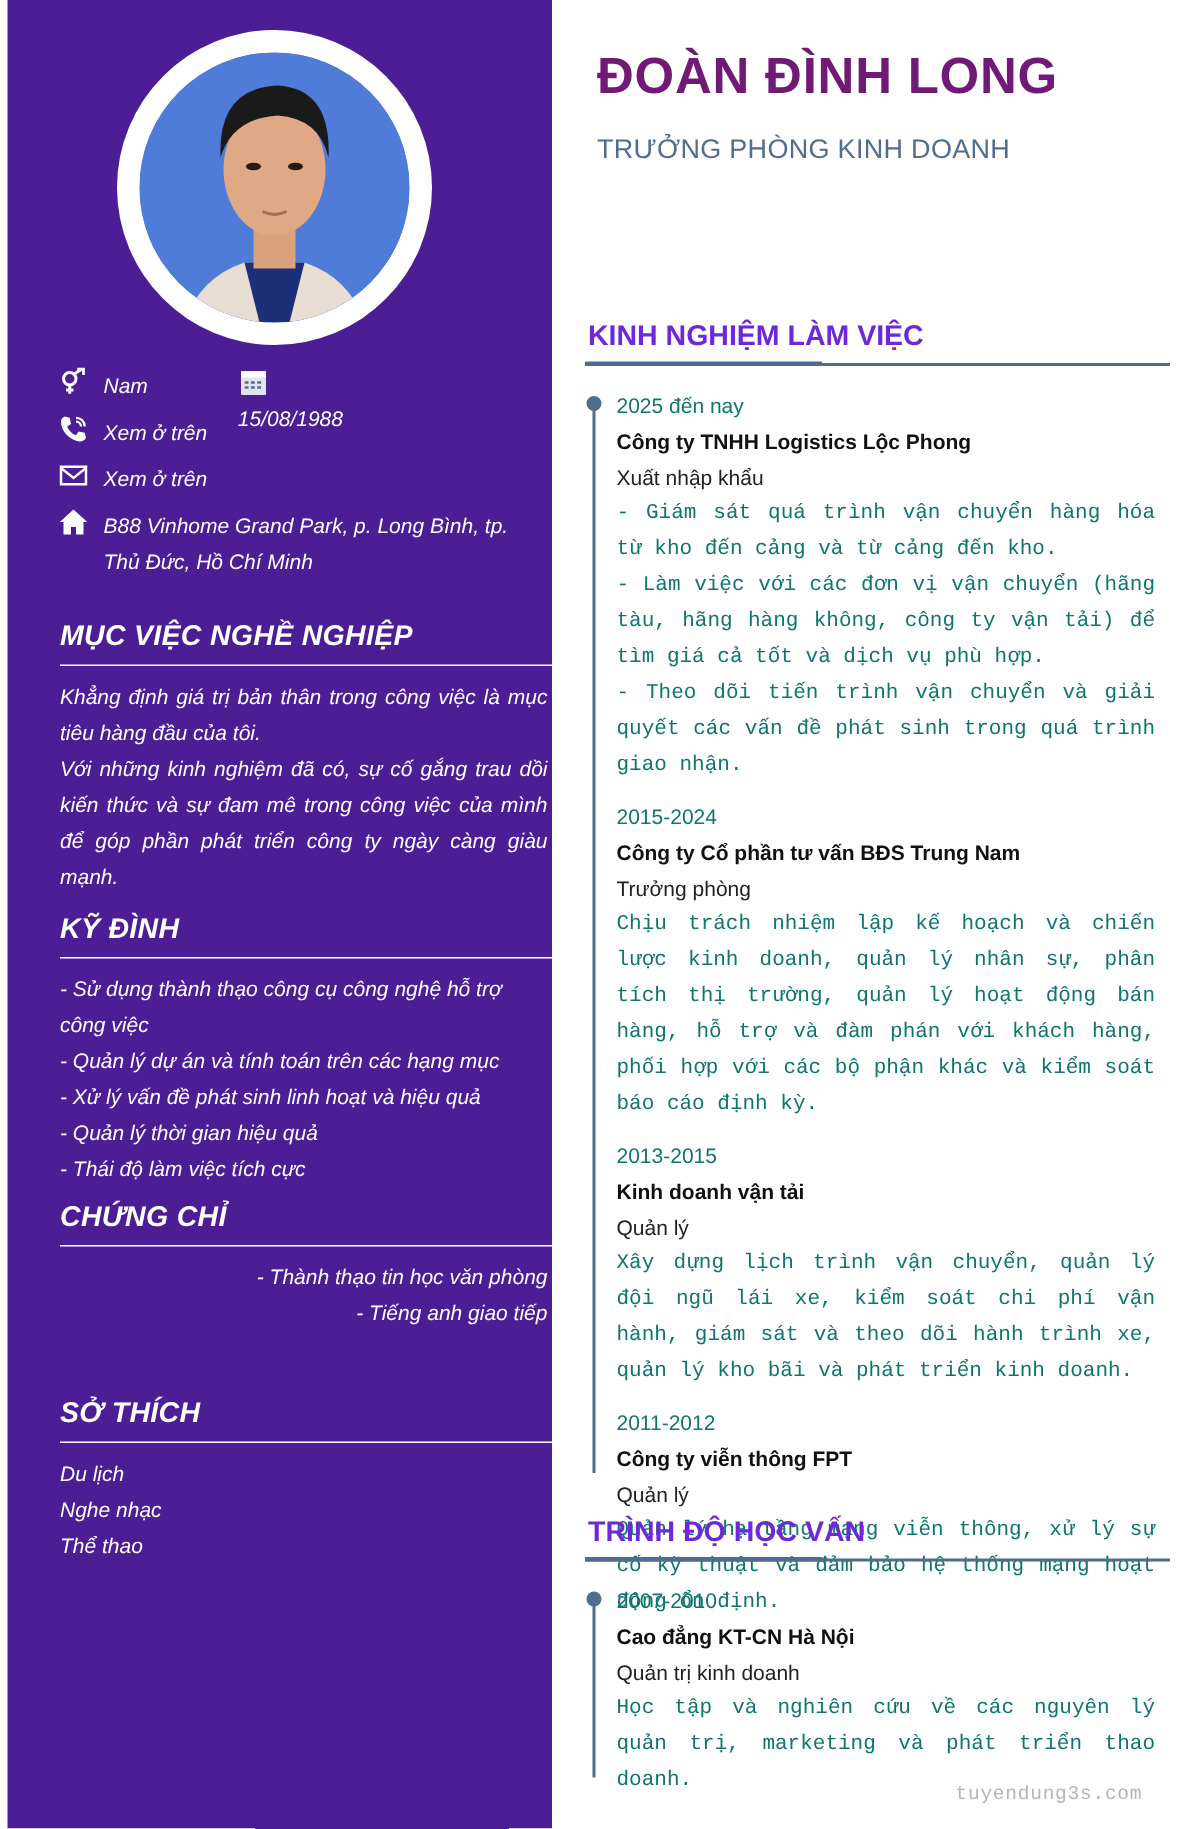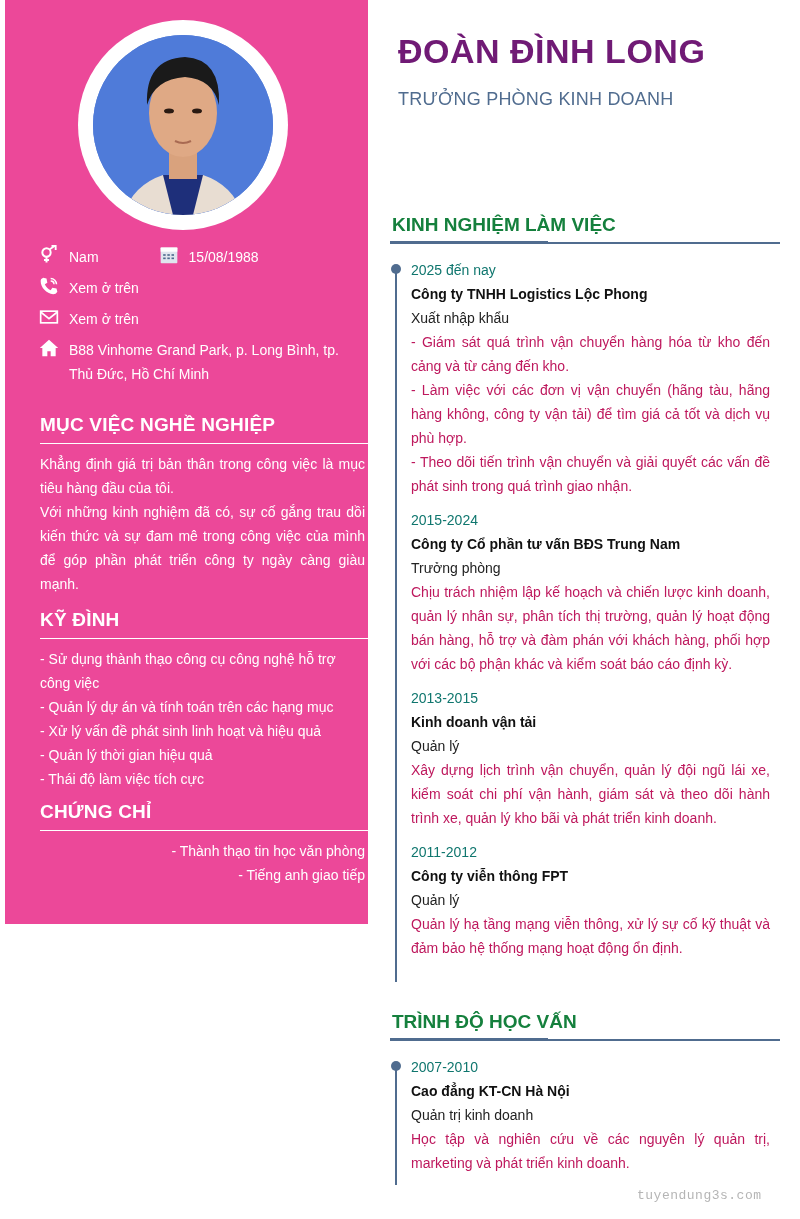--- a/index.html
+++ b/index.html
@@ -1,39 +1,39 @@
 <!DOCTYPE html>
 <html><head>
 <meta charset="utf-8">
 <style>
   * { box-sizing: border-box; margin: 0; padding: 0; }
   html, body { width: 800px; height: 1219px; background: #ffffff; overflow: hidden; }
   body { font-family: "Liberation Sans", "DejaVu Sans", sans-serif; color: #222; position: relative; }
 
   .sidebar {
-    position: absolute; left: 5px; top: 0; width: 363px; height: 924px;
-    background: #ec4899; color: #ffffff;
+    position: absolute; left: 5px; top: 0; width: 363px; height: 1219px;
+    background: #4c1d95; color: #ffffff; font-style: italic;
   }
   .avatar-wrap {
     position: absolute; left: 73px; top: 20px; width: 210px; height: 210px;
     border-radius: 50%; background: #ffffff; padding: 15px;
   }
   .avatar {
     width: 180px; height: 180px; border-radius: 50%; overflow: hidden; position: relative;
     background: #4f79d6;
   }
   .avatar svg { width: 100%; height: 100%; display: block; }
 
   .info { position: absolute; left: 34px; top: 245px; width: 320px; font-size: 14px; }
   .info-row { display: flex; align-items: flex-start; height: 31px; }
   .info-row .icon { width: 30px; height: 22px; display: flex; align-items: flex-start; }
   .info-row .icon svg { width: 20px; height: 20px; fill: #ffffff; }
   .info-row .txt { line-height: 24px; }
   .info-row.split .cell { display: flex; align-items: flex-start; }
-  .info-row.split .cell + .cell { margin-left: 60px; }
+  .info-row.split .cell + .cell { margin-left: 60px; flex-direction: column; }
   .info-row.addr { height: auto; }
   .info-row.addr .txt { width: 275px; }
 
   .sb-section { position: absolute; left: 35px; width: 328px; }
   .sb-title {
     font-size: 19px; font-weight: bold; color: #ffffff; letter-spacing: 0.2px;
     padding-bottom: 7px; border-bottom: 1.5px solid #ffffff; margin-bottom: 8px;
   }
   .sb-text { font-size: 14px; line-height: 24px; text-align: justify; padding-right: 3px; }
   .sb-text p { margin: 0; }
@@ -41,37 +41,37 @@
     position: absolute; left: 398px; top: 32px; font-size: 34px; font-weight: bold;
     color: #701a75; letter-spacing: 0.5px; white-space: nowrap;
   }
   .job-title {
     position: absolute; left: 398px; top: 89px; font-size: 18px; color: #506c8f;
     letter-spacing: 0.2px; white-space: nowrap;
   }
 
   .r-section { position: absolute; left: 390px; width: 390px; }
   .r-title {
-    font-size: 19px; font-weight: bold; color: #15803d; padding-left: 2px; padding-bottom: 6px;
+    font-size: 19px; font-weight: bold; color: #6d28d9; padding-left: 2px; padding-bottom: 6px;
     position: relative;
   }
   .r-title-line { height: 2px; background: #506c8f; position: relative; }
   .r-title-line::before {
     content: ""; position: absolute; left: 0; top: -1px; width: 158px; height: 3px; background: #506c8f;
   }
   .timeline { position: relative; margin-top: 14px; padding-left: 21px; }
   .timeline .vline { position: absolute; left: 5px; top: 10px; width: 2px; background: #506c8f; }
   .timeline .dot {
     position: absolute; left: 1px; top: 6px; width: 10px; height: 10px; border-radius: 50%; background: #506c8f;
   }
   .entry { font-size: 14px; line-height: 24px; margin-bottom: 10px; width: 359px; }
   .entry .period { font-weight: normal; color: #0f766e; }
   .entry .org { font-weight: bold; color: #111; }
   .entry .role { color: #222; }
-  .entry .desc { color: #be185d; text-align: justify; }
+  .entry .desc { color: #0f766e; text-align: justify; font-family: Liberation Mono, monospace; }
 
   .watermark {
     position: absolute; left: 637px; top: 1188px; font-family: "Liberation Mono", "DejaVu Sans Mono", monospace;
     font-size: 13px; color: #b5b5b5; letter-spacing: 0.5px;
   }
 </style>
 </head>
 <body>
 
 <aside class="sidebar">
@@ -231,18 +231,18 @@
 <section class="r-section" style="top:1011px;">
   <h2 class="r-title">TRÌNH ĐỘ HỌC VẤN</h2>
   <div class="r-title-line"></div>
   <div class="timeline">
     <span class="dot"></span>
     <span class="vline" style="height:120px;"></span>
     <div class="entry">
       <div class="period">2007-2010</div>
       <div class="org">Cao đẳng KT-CN Hà Nội</div>
       <div class="role">Quản trị kinh doanh</div>
-      <div class="desc">Học tập và nghiên cứu về các nguyên lý quản trị, marketing và phát triển kinh doanh.</div>
+      <div class="desc">Học tập và nghiên cứu về các nguyên lý quản trị, marketing và phát triển thao doanh.</div>
     </div>
   </div>
 </section>
 
 <div class="watermark">tuyendung3s.com</div>
 
 </body></html>

